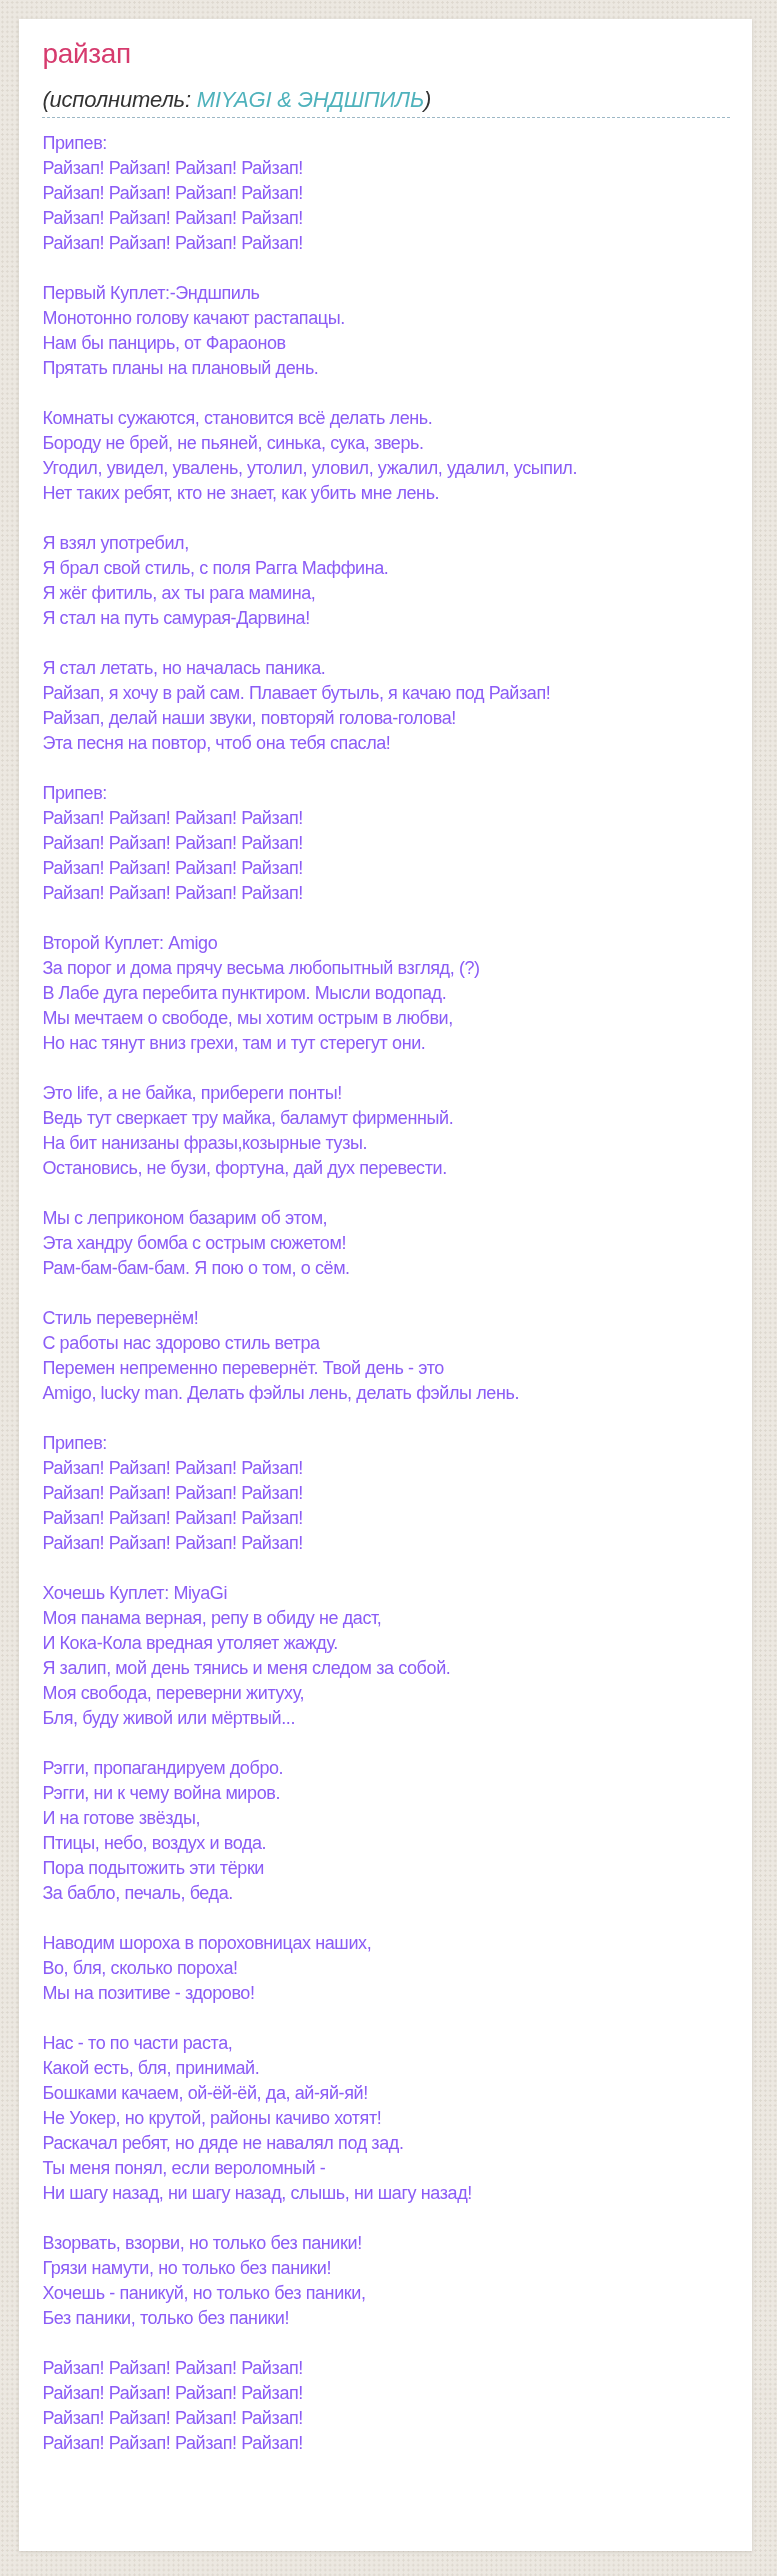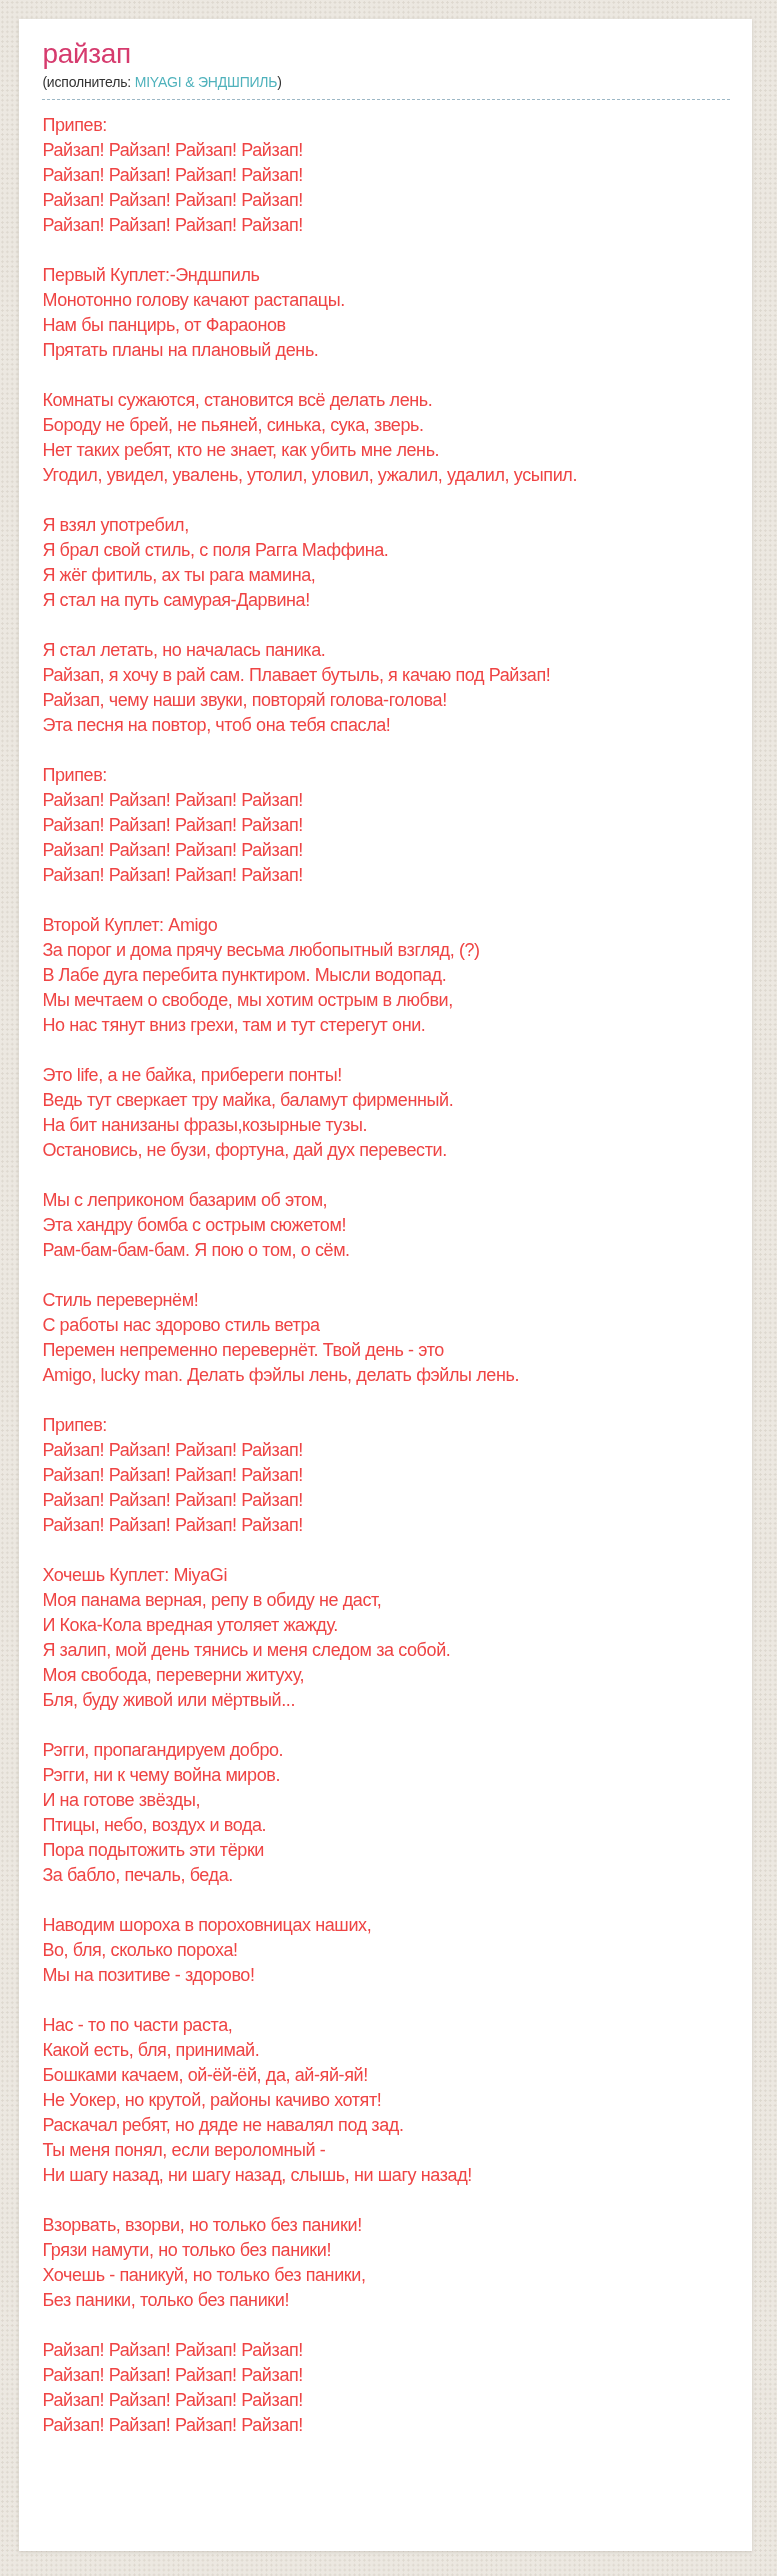--- a/index.html
+++ b/index.html
@@ -34,33 +34,34 @@
   }
   .song-title {
     margin: 0;
     font-size: 28px;
     line-height: 33px;
     font-weight: normal;
     color: #d63b6e;
     letter-spacing: -0.3px;
   }
   .artist-line {
-    margin-top: 2px;
-    font-size: 14px;
+    margin-top: 20px;
+    font-size: 22px;
     line-height: 20.4px;
     color: #333333;
     letter-spacing: -0.2px;
+    font-style: italic;
   }
   .artist-link {
     color: #4fb2bc;
     text-decoration: none;
     cursor: pointer;
   }
   .lyrics {
-    color: #ef4444;
+    color: #8b5cf6;
     font-size: 18px;
     line-height: 25px;
     letter-spacing: -0.4px;
   }
   .stanza {
     margin: 0 0 25px 0;
   }
   .stanza:last-child {
     margin-bottom: 0;
   }
@@ -91,33 +92,33 @@
         </div>
         <div class="stanza">
           <div class="line">Первый Куплет:-Эндшпиль</div>
           <div class="line">Монотонно голову качают растапацы.</div>
           <div class="line">Нам бы панцирь, от Фараонов</div>
           <div class="line">Прятать планы на плановый день.</div>
         </div>
         <div class="stanza">
           <div class="line">Комнаты сужаются, становится всё делать лень.</div>
           <div class="line">Бороду не брей, не пьяней, синька, сука, зверь.</div>
+          <div class="line">Угодил, увидел, увалень, утолил, уловил, ужалил, удалил, усыпил.</div>
           <div class="line">Нет таких ребят, кто не знает, как убить мне лень.</div>
-          <div class="line">Угодил, увидел, увалень, утолил, уловил, ужалил, удалил, усыпил.</div>
         </div>
         <div class="stanza">
           <div class="line">Я взял употребил,</div>
           <div class="line">Я брал свой стиль, с поля Рагга Маффина.</div>
           <div class="line">Я жёг фитиль, ах ты рага мамина,</div>
           <div class="line">Я стал на путь самурая-Дарвина!</div>
         </div>
         <div class="stanza">
           <div class="line">Я стал летать, но началась паника.</div>
           <div class="line">Райзап, я хочу в рай сам. Плавает бутыль, я качаю под Райзап!</div>
-          <div class="line">Райзап, чему наши звуки, повторяй голова-голова!</div>
+          <div class="line">Райзап, делай наши звуки, повторяй голова-голова!</div>
           <div class="line">Эта песня на повтор, чтоб она тебя спасла!</div>
         </div>
         <div class="stanza">
           <div class="line">Припев:</div>
           <div class="line">Райзап! Райзап! Райзап! Райзап!</div>
           <div class="line">Райзап! Райзап! Райзап! Райзап!</div>
           <div class="line">Райзап! Райзап! Райзап! Райзап!</div>
           <div class="line">Райзап! Райзап! Райзап! Райзап!</div>
         </div>
         <div class="stanza">

